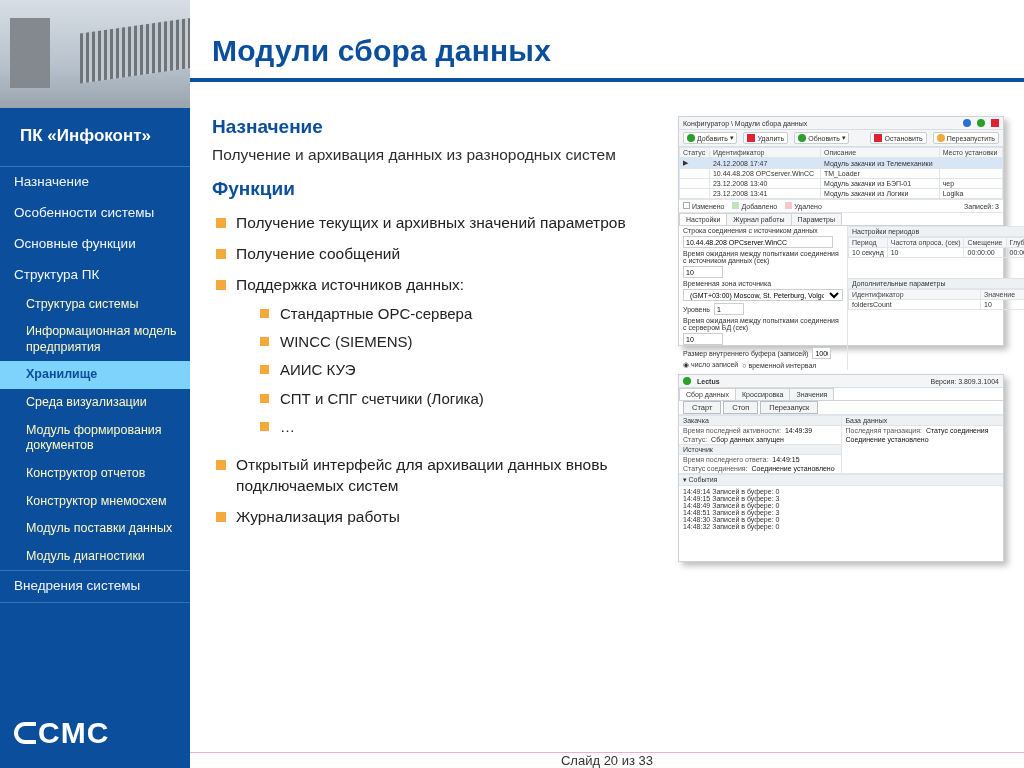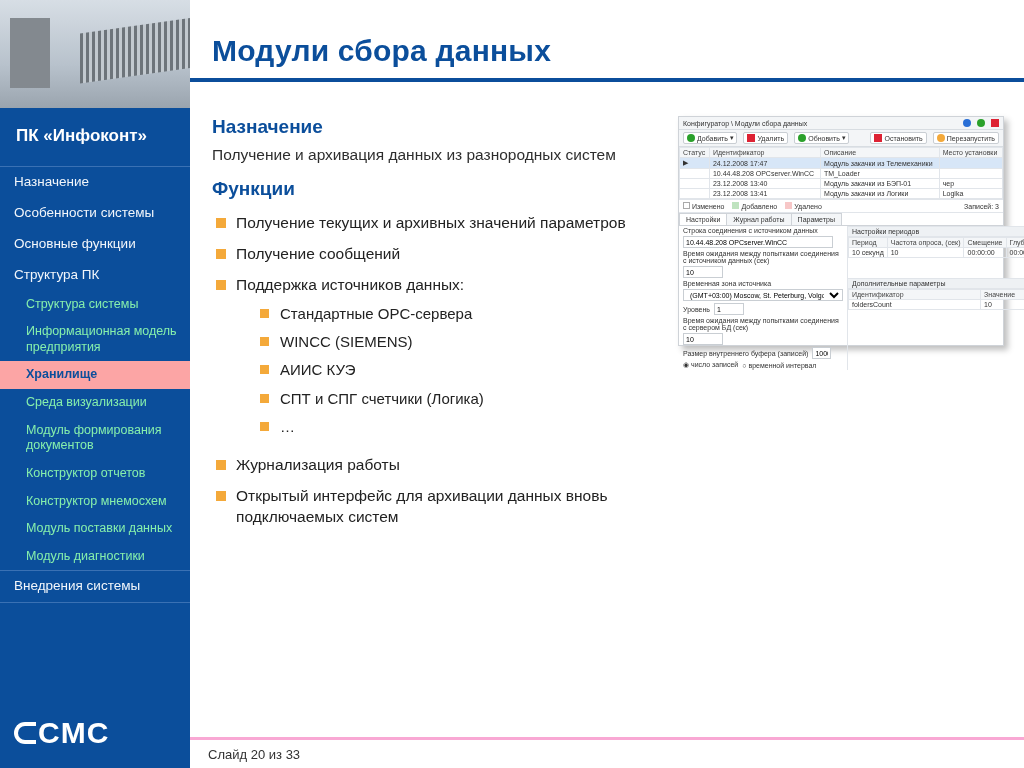--- a/index.html
+++ b/index.html
@@ -2,63 +2,63 @@
 <html><head>
 <meta charset="utf-8">
 <style>
   * { box-sizing: border-box; margin: 0; padding: 0; }
   html, body { width: 1024px; height: 768px; font-family: Arial, sans-serif; overflow: hidden; background: #fff; }
   .page { display: flex; width: 1024px; height: 768px; }
   .sidebar { width: 190px; background: #0b4e9b; color: #fff; display: flex; flex-direction: column; }
   .side-img { width: 190px; height: 108px; background: linear-gradient(180deg,#d7dee5 0%,#b8c2cc 60%,#9aa4ae 100%); position: relative; overflow: hidden; }
   .side-img::before { content:""; position:absolute; left:10px; top:18px; width:40px; height:70px; background:#83898f; }
   .side-img::after { content:""; position:absolute; right:-10px; top:25px; width:120px; height:50px; background:repeating-linear-gradient(90deg,#6d747a 0 3px,#c2c9cf 3px 6px); transform:skewY(-8deg); }
-  .brand { font-weight: bold; font-size: 17px; padding: 18px 12px 20px 16px; color:#fff; }
+  .brand { font-weight: bold; font-size: 17px; padding: 18px 12px 20px 3px; color:#fff;margin-left:17px; }
   .nav { display:flex; flex-direction:column; font-size:13.5px; }
   .nav-divider { height:1px; background:#3a71b4; }
   .nav-item { padding:7px 10px 7px 14px; color:#f2f6fb; line-height:1.25; cursor:pointer; }
-  .nav-sub { padding:6px 10px 6px 26px; font-size:12.5px; color:#86efac; line-height:1.25; cursor:pointer; }
-  .nav-sub.active { background:#fca5a5; color:#0b4e9b; font-weight:bold; }
+  .nav-sub { padding:6px 10px 6px 26px; font-size:12.5px; color:#fef9c3; line-height:1.25; cursor:pointer; }
+  .nav-sub.active { background:#7dd3fc; color:#0b4e9b; font-weight:bold; }
   .logo-wrap { margin-top:auto; padding:14px 10px 18px 14px; }
   .logo { font-family: Arial, sans-serif; font-weight:700; font-size:30px; letter-spacing:1px; color:#fff; display:flex; align-items:center; gap:2px; }
   .logo .lc { display:inline-block; width:22px; height:22px; border:4px solid #fff; border-right:none; border-radius:14px 0 0 14px; }
   .main { flex:1; display:flex; flex-direction:column;gap:16px; }
   .title-band { border-bottom:4px solid #0b4e9b; padding:34px 0 10px 22px; }
   .title-band h1 { color:#0b4e9b; font-size:30px; font-weight:700; letter-spacing:0.2px; }
   .content { flex:1; padding:14px 18px 0 22px; display:flex; gap:14px; }
   .left-col { flex:1; }
   h2.sec { color:#0b4e9b; font-size:19px; font-weight:700; margin:4px 0 8px 0; }
   p.lead { color:#2e2e2e; font-size:15.5px; margin-bottom:14px; }
   ul.b1 { list-style:none; margin-left:2px; }
   ul.b1 > li { position:relative; padding:5px 0 5px 22px; color:#222; font-size:15.5px; line-height:1.35; }
   ul.b1 > li::before { content:""; position:absolute; left:2px; top:10px; width:10px; height:10px; background:#f4a93a; }
   ul.b2 { list-style:none; margin:4px 0 4px 24px; }
   ul.b2 > li { position:relative; padding:4px 0 4px 20px; color:#222; font-size:15px; line-height:1.35; }
   ul.b2 > li::before { content:""; position:absolute; left:0; top:9px; width:9px; height:9px; background:#f4a93a; }
-  .right-col { width:328px; display:flex; flex-direction:row; gap:28px; padding-top:4px; }
+  .right-col { width:328px; display:flex; flex-direction:column; gap:28px; padding-top:4px; }
   .shot { width:326px; border:1px solid #cfd3d8; box-shadow:4px 4px 6px rgba(0,0,0,.25); background:#fff; font-size:7px; color:#333; }
   .shot .bar { display:flex; align-items:center; gap:6px; padding:2px 4px; border-bottom:1px solid #d8dde2; background:#f3f5f7; }
   .pill { display:inline-flex; align-items:center; gap:2px; padding:1px 3px; border:1px solid #c9ced3; border-radius:2px; background:#fff; }
   .ico { width:8px; height:8px; display:inline-block; }
   .ico.green{background:#2aa02a;border-radius:50%;} .ico.blue{background:#2a6fd6;border-radius:50%;}
   .ico.red{background:#d23;} .ico.orange{background:#f4a93a;border-radius:50%;}
   .shot table { width:100%; border-collapse:collapse; font-size:7px; }
   .shot th, .shot td { border:1px solid #e1e5ea; padding:1px 3px; text-align:left; white-space:nowrap; overflow:hidden; }
   .shot th { background:#f4f6f8; font-weight:normal; color:#444; }
   .shot .row-sel td { background:#d7e6f7; }
   .legend { display:flex; gap:8px; padding:2px 4px; border-top:1px solid #e1e5ea; border-bottom:1px solid #e1e5ea; align-items:center; }
   .sq { width:7px; height:7px; display:inline-block; margin-right:2px; }
   .tabs { display:flex; border-bottom:1px solid #cfd3d8; }
   .tab { padding:2px 6px; border:1px solid #cfd3d8; border-bottom:none; background:#f4f6f8; margin-right:-1px; }
   .tab.active{ background:#fff; }
   .kv { display:flex; gap:4px; padding:1px 4px; }
   .kv .k{ color:#555; } .kv .v{ color:#111; }
   .field { display:flex; align-items:center; gap:4px; padding:1px 4px; }
   .field input, .field select { font-size:7px; height:12px; border:1px solid #c9ced3; padding:0 2px; background:#fff; }
-  .footer { height:31px; border-top:3px solid #f9a8d4; display:flex; align-items:center; justify-content:flex-start; padding:0 18px; font-size:13px; color:#323232; }
+  .footer { height:16px; border-top:1px solid #f9a8d4; display:flex; align-items:center; justify-content:center; padding:0 18px; font-size:13px; color:#323232; }
   .section-pad { padding:2px 4px; }
   .btn { border:1px solid #b9bec4; background:#f2f4f6; padding:1px 8px; font-size:7.5px; }
   .hdr2 { background:#eef1f4; padding:1px 4px; border-top:1px solid #e1e5ea; border-bottom:1px solid #e1e5ea; }
   .log { padding:2px 4px; }
   .log div { white-space:nowrap; }
 </style>
 </head>
 <body>
 
 <div class="page">
@@ -106,22 +106,22 @@
           <li>Получение сообщений</li>
           <li><span>Поддержка источников данных:</span>
             <ul class="b2">
               <li>Стандартные OPC-сервера</li>
               <li>WINCC (SIEMENS)</li>
               <li>АИИС КУЭ</li>
               <li>СПТ и СПГ счетчики (Логика)</li>
               <li>…</li>
             </ul>
           </li>
+          <li>Открытый интерфейс для архивации данных вновь подключаемых систем</li>
           <li>Журнализация работы</li>
-          <li>Открытый интерфейс для архивации данных вновь подключаемых систем</li>
         </ul>
       </div>
 
       <div class="right-col">
 
         <div class="shot" style="height:230px;">
           <div class="bar">
             <span>Конфигуратор \ Модули сбора данных</span>
             <span style="margin-left:auto" class="ico blue"></span>
             <span class="ico green"></span>

